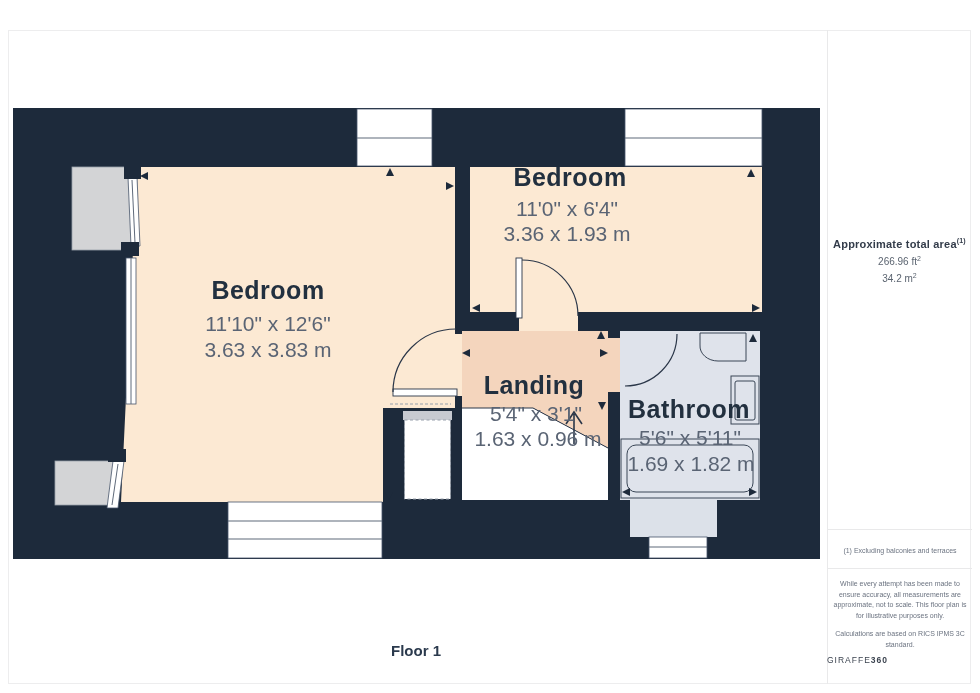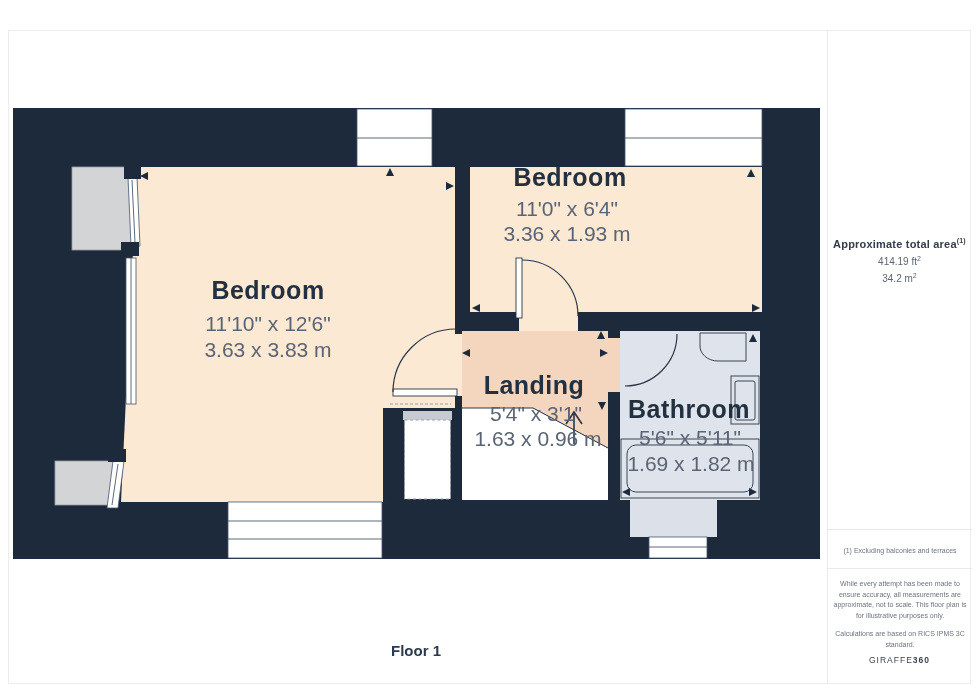--- a/index.html
+++ b/index.html
@@ -28,21 +28,21 @@
   .sb-title{font-size:11px;font-weight:700;color:#333c4a;letter-spacing:.2px;}
   .sb-title sup{font-size:7px;}
   .sb-val{font-size:10px;margin-top:5px;}
   .sb-val sup{font-size:7px;}
   .sb-hline{position:absolute;left:827px;width:145px;height:0;border-top:1px solid #e9e9ea;}
   .sb-note{
     position:absolute;left:830px;width:140px;text-align:center;
     font-size:7px;color:#6b7380;line-height:10.5px;
   }
   .sb-brand{
-    position:absolute;left:827px;top:655px;width:145px;text-align:center;
+    position:absolute;left:827px;top:655px;width:145px;
     font-size:8.5px;color:#3b434f;letter-spacing:1px;
   }
   .sb-brand b{font-weight:700;}
 </style>
 </head>
 <body>
 
 <div class="frame"></div>
 
 <svg width="980" height="693" viewBox="0 0 980 693" style="position:absolute;left:0;top:0;">
@@ -180,21 +180,21 @@
   </g>
 </svg>
 
 <div class="floor-label">Floor 1</div>
 
 <div class="sidebar-divider"></div>
 
 <aside>
   <div class="sb-area">
     <div class="sb-title"><span>Approximate total area</span><sup>(1)</sup></div>
-    <div class="sb-val"><span>414.19 ft</span><sup>2</sup></div>
+    <div class="sb-val"><span>266.96 ft</span><sup>2</sup></div>
     <div class="sb-val"><span>34.2 m</span><sup>2</sup></div>
   </div>
 
   <div class="sb-hline" style="top:529px;"></div>
   <div class="sb-note" style="top:546px;">(1) Excluding balconies and terraces</div>
   <div class="sb-hline" style="top:568px;"></div>
 
   <div class="sb-note" style="top:579px;left:832px;width:136px;">While every attempt has been made to ensure accuracy, all measurements are approximate, not to scale. This floor plan is for illustrative purposes only.</div>
   <div class="sb-note" style="top:629px;left:832px;width:136px;">Calculations are based on RICS IPMS 3C standard.</div>
 

